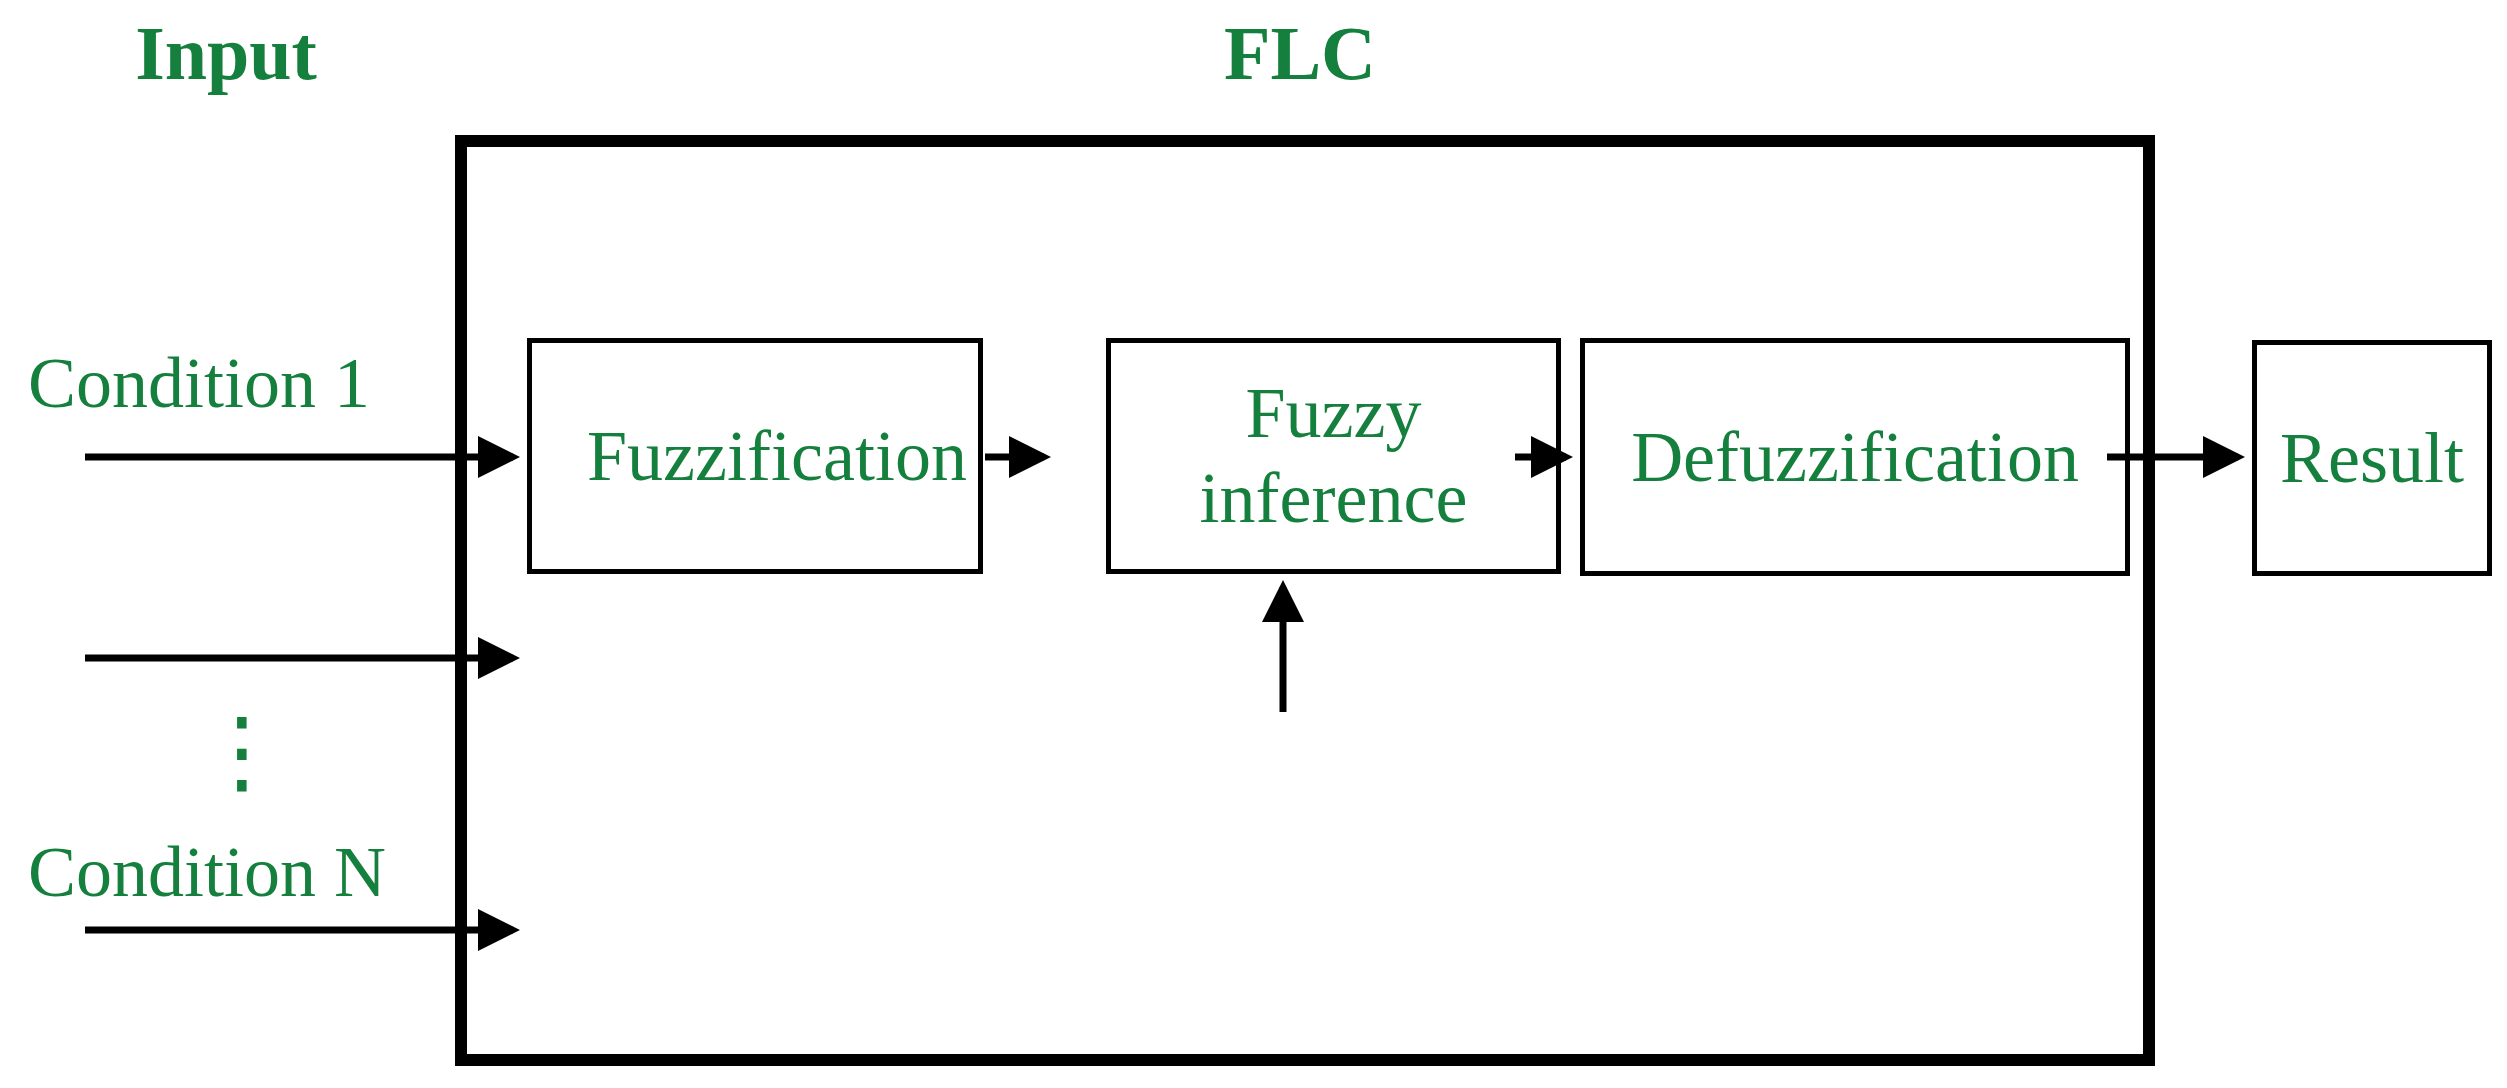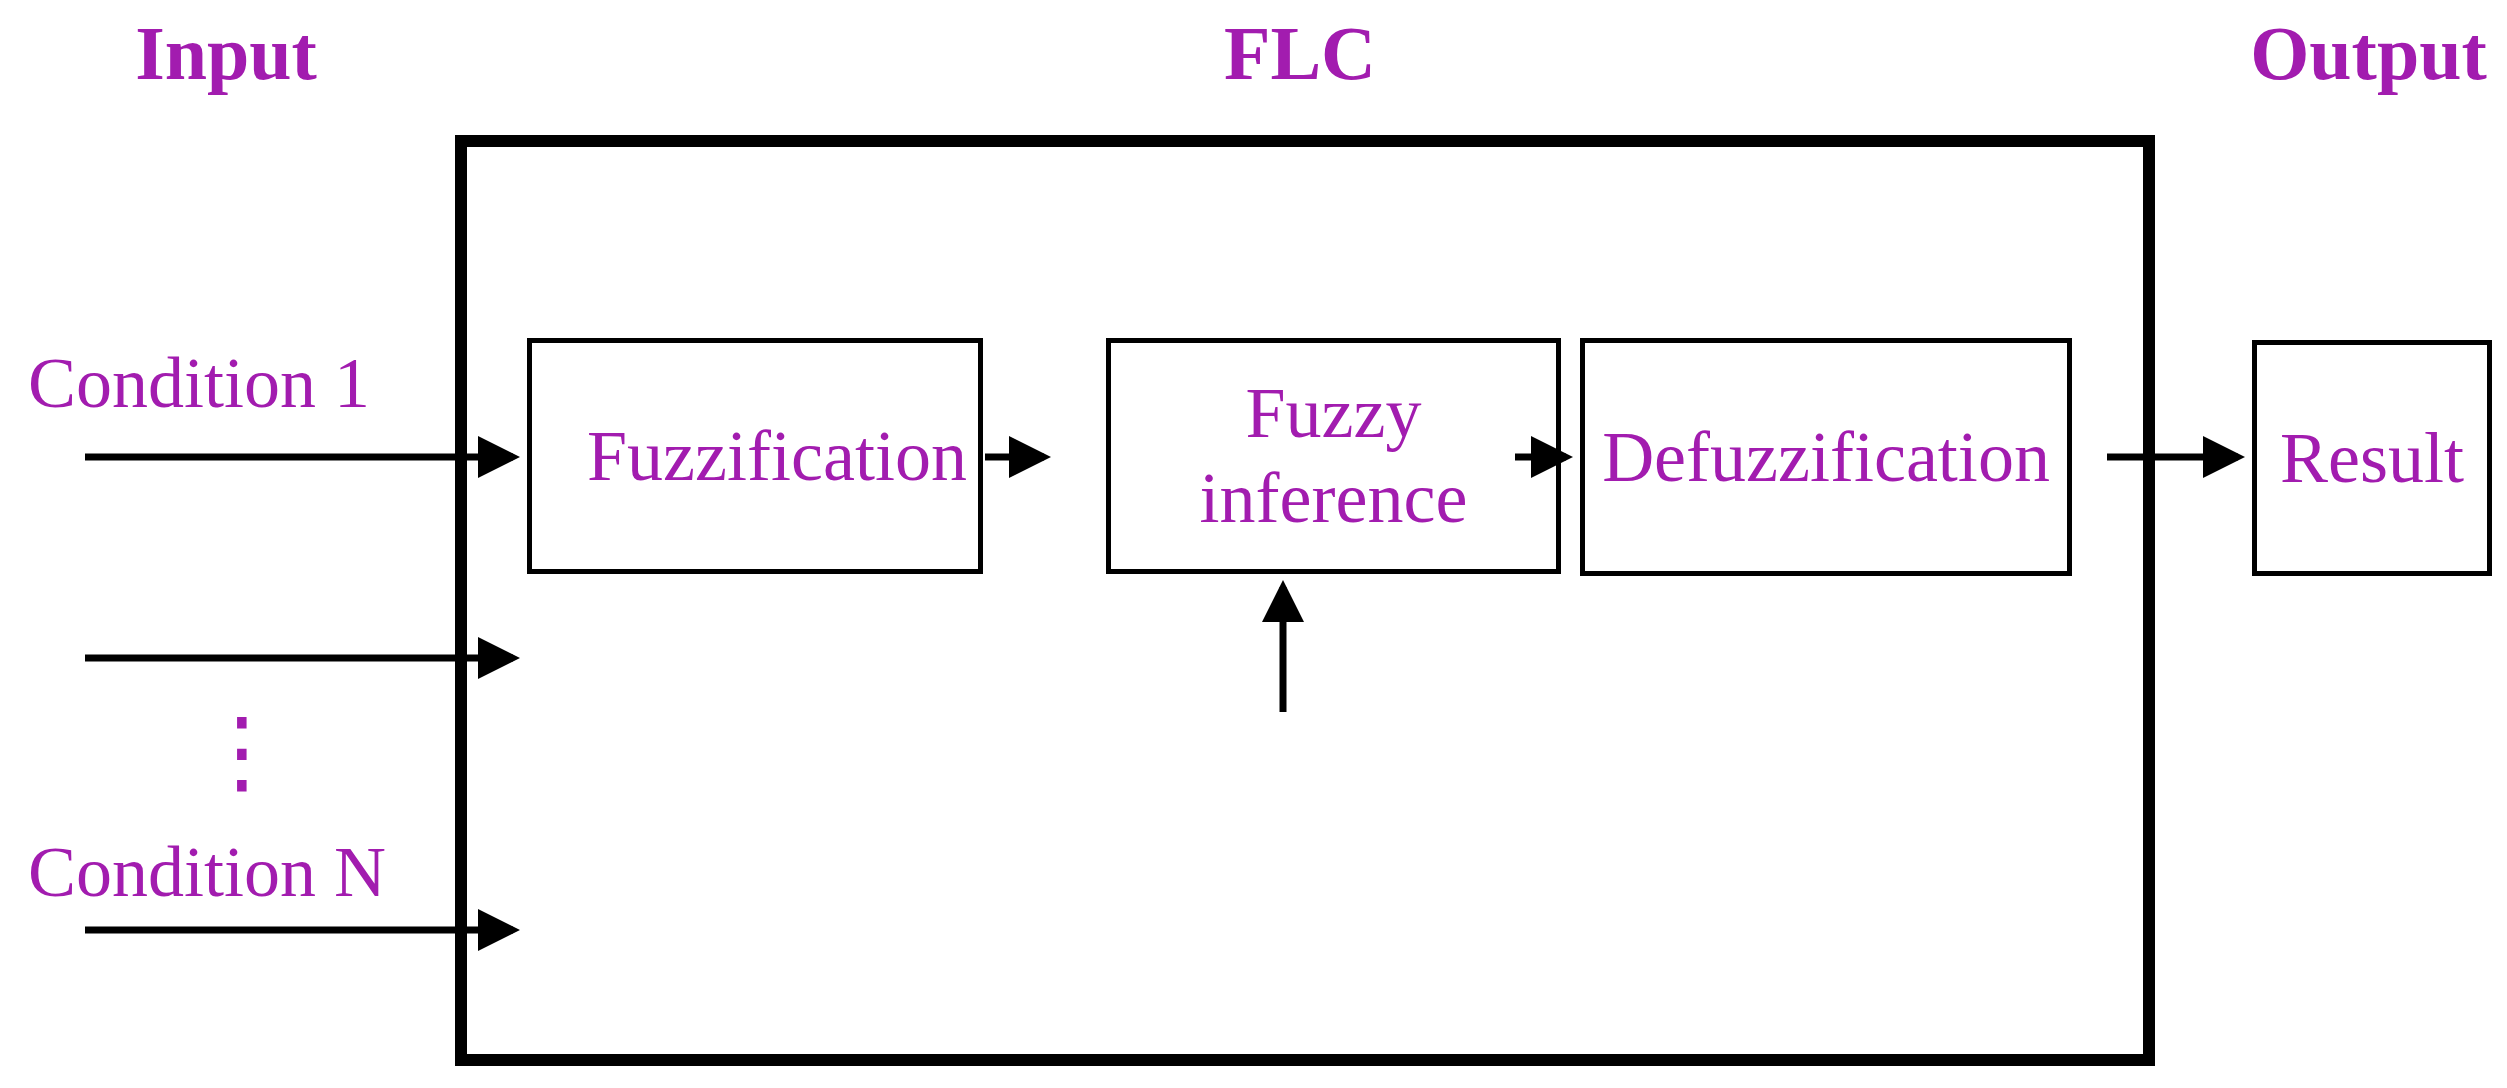--- a/index.html
+++ b/index.html
@@ -6,21 +6,21 @@
     margin: 0;
     padding: 0;
     background: #ffffff;
   }
   .canvas {
     position: relative;
     width: 2507px;
     height: 1088px;
     background: #ffffff;
     font-family: "Liberation Serif", "DejaVu Serif", serif;
-    color: #a21caf;
+    color: #15803d;
     overflow: hidden;
   }
   .hdr {
     position: absolute;
     top: 12px;
     font-size: 76px;
     font-weight: bold;
     line-height: 1.1;
     text-align: center;
     white-space: nowrap;
@@ -47,21 +47,21 @@
     background: #ffffff;
     display: flex;
     align-items: center;
     justify-content: center;
     text-align: center;
     font-size: 72px;
     line-height: 1.18;
   }
   #fuzzification-box   { left: 527px;  top: 338px; width: 456px; height: 236px; padding-left: 44px; }
   #fuzzy-inference-box { left: 1106px; top: 338px; width: 455px; height: 236px; }
-  #defuzzification-box { left: 1580px; top: 338px; width: 492px; height: 238px; }
+  #defuzzification-box { left: 1580px; top: 338px; width: 550px; height: 238px; }
   #result-box          { left: 2252px; top: 340px; width: 240px; height: 236px; }
   #fuzzy-rules-box     { left: 1052px; top: 710px; width: 458px; height: 234px; }
 
   #fuzzy-inference-box .block-label { max-width: 340px; }
 
   .cond-label {
     position: absolute;
     left: 28px;
     font-size: 72px;
     line-height: 1;
@@ -94,21 +94,20 @@
     fill: none;
   }
 </style>
 </head>
 <body>
 
 <div class="canvas">
 
   <div class="hdr" id="input-label">Input</div>
   <div class="hdr" id="flc-label">FLC</div>
-  <div class="hdr" id="output-label">Output</div>
 
   <div class="flc-box"></div>
 
   <div class="cond-label" id="condition-1-label">Condition 1</div>
   <div class="vdots">⋮</div>
   <div class="cond-label" id="condition-n-label">Condition N</div>
 
   <div class="block" id="fuzzification-box">
     <span class="block-label">Fuzzification</span>
   </div>

